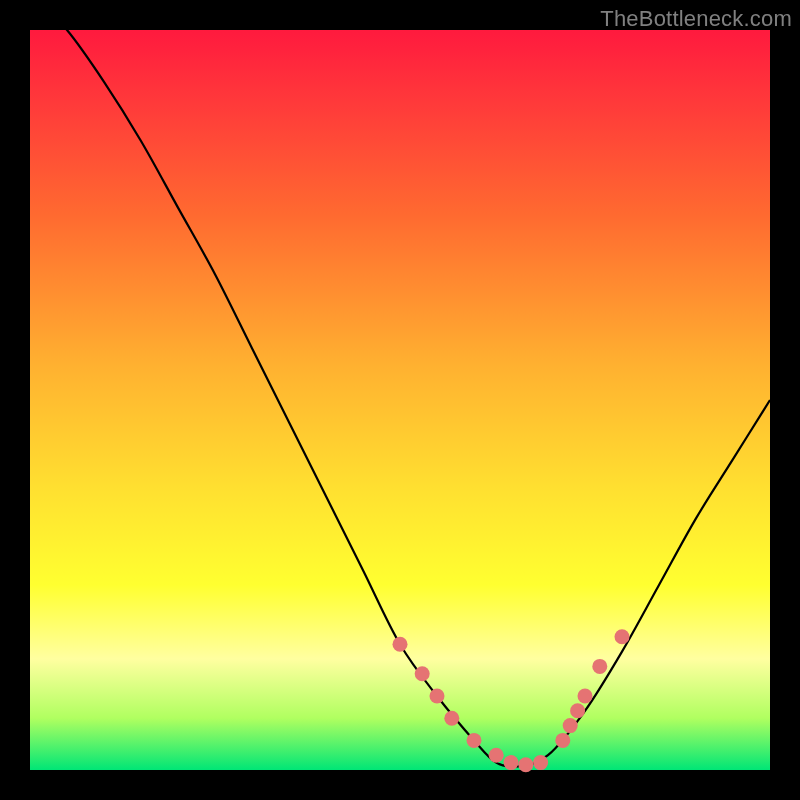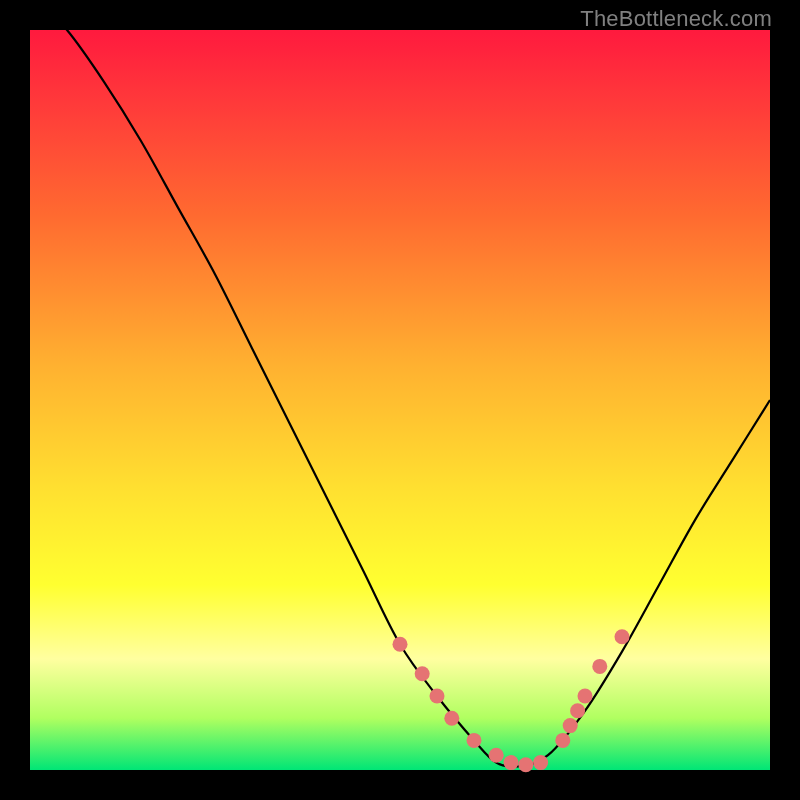--- a/index.html
+++ b/index.html
@@ -24,21 +24,21 @@
       #ffe030 62%,
       #ffff30 75%,
       #ffffa0 85%,
       #b0ff60 93%,
       #00e676 100%
     );
   }
   .watermark {
     position: absolute;
     top: 6px;
-    right: 28px;
+    right: 8px;
     font-family: Arial, Helvetica, sans-serif;
     font-size: 22px;
     color: #808080;
     font-weight: 500;
     letter-spacing: 0.2px;
   }
   svg.curve {
     position: absolute;
     left: 30px;
     top: 30px;

